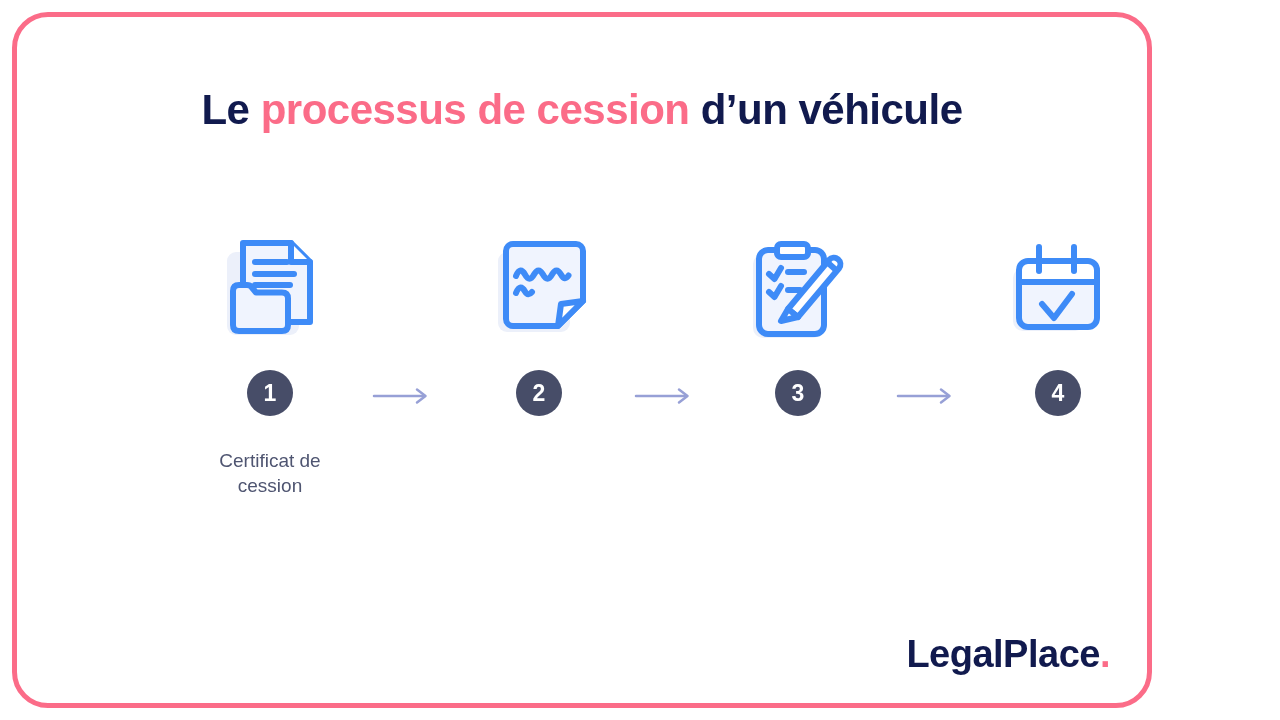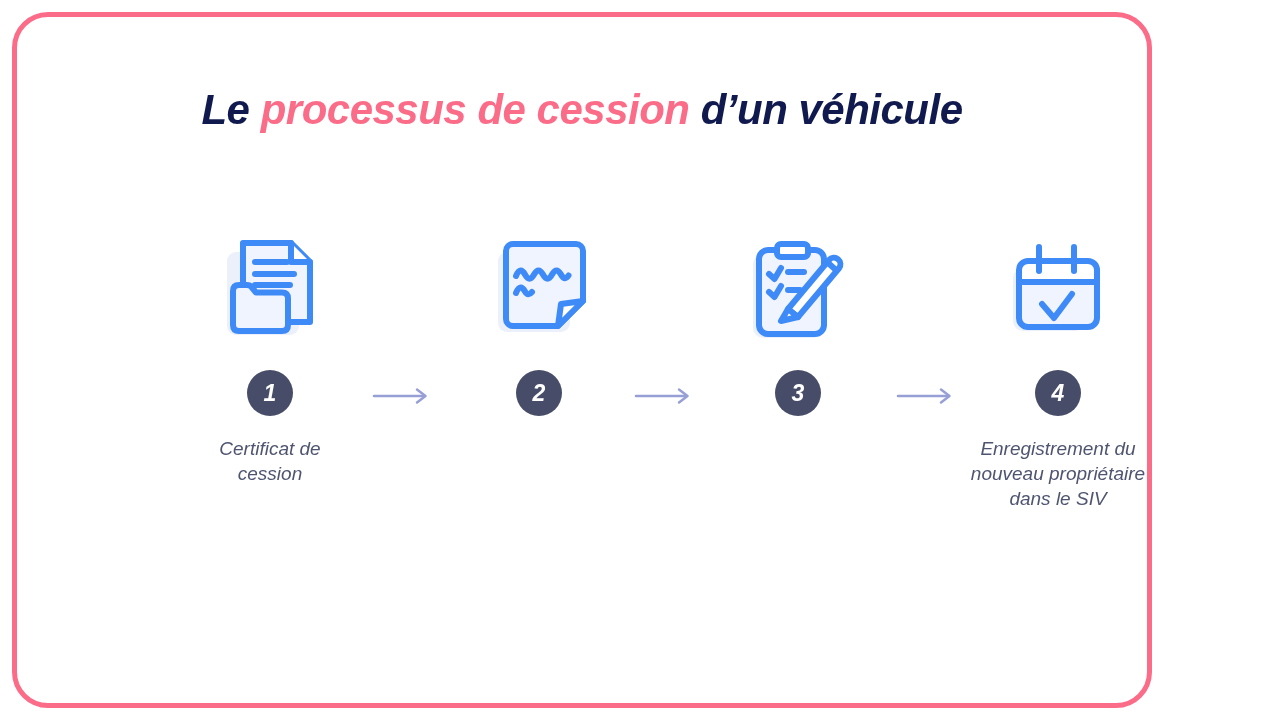--- a/index.html
+++ b/index.html
@@ -13,21 +13,20 @@
     --icon-shadow:#ECF0FA;
   }
   *{margin:0;padding:0;box-sizing:border-box;}
   html,body{background:#fff;}
   body{font-family:"Liberation Sans","DejaVu Sans",sans-serif;}
   .canvas{
     position:relative;
     width:1164px;height:720px;
     background:#ffffff;
     overflow:hidden;
-    font-style:italic;
   }
   .frame{
     position:absolute;
     left:12px;top:12px;right:12px;bottom:12px;
     border:5px solid var(--accent-pink);
     border-radius:36px;
     pointer-events:none;
   }
   .title{
     position:absolute;
@@ -53,21 +52,21 @@
   .icon-box{width:110px;height:110px;}
   .num{
     margin-top:26px;
     width:46px;height:46px;border-radius:50%;
     background:var(--step-circle);
     color:#ffffff;
     font-size:23px;font-weight:bold;
     display:flex;align-items:center;justify-content:center;
   }
   .label{
-    margin-top:20px;
+    margin-top:32px;
     font-size:19px;line-height:25px;
     color:var(--label-text);
   }
   .step-1 .label{max-width:160px;}
   .step-2 .label{max-width:180px;}
   .step-3 .label{max-width:200px;}
   .step-4 .label{max-width:215px;}
   .arrow{
     position:absolute;
     top:387px;
@@ -166,21 +165,20 @@
         <rect class="white" x="16" y="27" width="78" height="66" rx="9"></rect>
         <path class="shadow" style="fill:var(--icon-fill)" d="M16 48 H94 V84 a9 9 0 0 1 -9 9 H25 a9 9 0 0 1 -9 -9 Z"></path>
         <rect class="st" x="16" y="27" width="78" height="66" rx="9"></rect>
         <path class="st" d="M16 48 H94"></path>
         <path class="st" d="M36 13 V37"></path>
         <path class="st" d="M71 13 V37"></path>
         <path class="st" d="M39 70 L51 84 L69 60"></path>
       </svg>
     </div>
     <div class="num">4</div>
-    <div class="label">Enregistrement du nouveau propriétaire dans le SIV</div>
   </div>
 
   <div class="arrow arrow-1">
     <svg viewBox="0 0 64 18" width="64" height="18" aria-hidden="true">
       <path d="M2 9 H52"></path>
       <path d="M45 2.5 L53.5 9 L45 15.5"></path>
     </svg>
   </div>
   <div class="arrow arrow-2">
     <svg viewBox="0 0 64 18" width="64" height="18" aria-hidden="true">
@@ -188,14 +186,15 @@
       <path d="M45 2.5 L53.5 9 L45 15.5"></path>
     </svg>
   </div>
   <div class="arrow arrow-3">
     <svg viewBox="0 0 64 18" width="64" height="18" aria-hidden="true">
       <path d="M2 9 H52"></path>
       <path d="M45 2.5 L53.5 9 L45 15.5"></path>
     </svg>
   </div>
 
+  <div class="logo"><span>LegalPlace</span><span class="dot">.</span></div>
 
 </div>
 
 </body></html>

